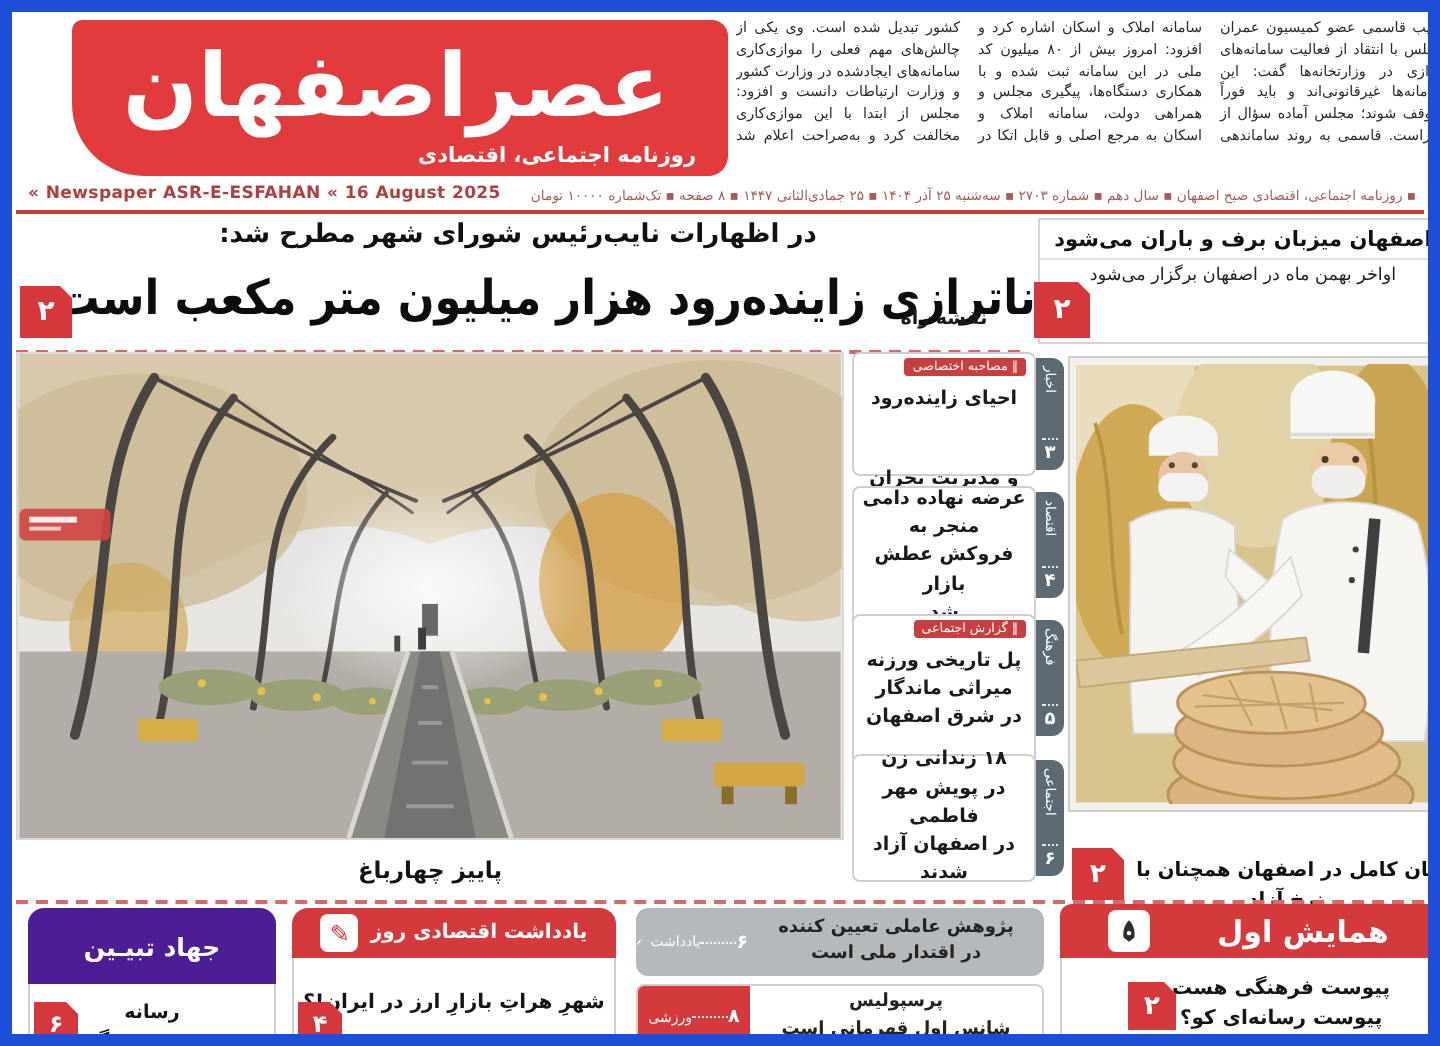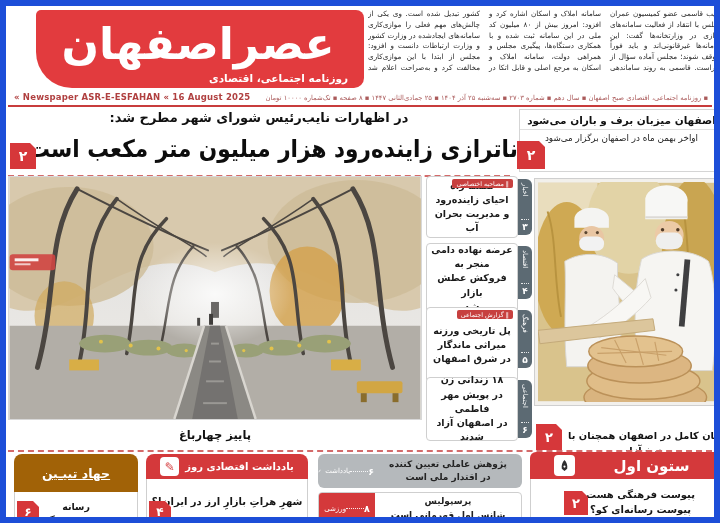--- a/index.html
+++ b/index.html
@@ -82,21 +82,21 @@
 
   
   #bottom-rule{left:2px;right:2px;top:444px;border-top:2px dashed #d46a6a;}
   .sec-header{display:flex;align-items:center;justify-content:center;color:#fff;
               font-weight:bold;border-radius:8px 8px 0 0;}
   .sec-body{position:relative;background:#fff;border:1px solid #cfcfcf;border-top:none;
             display:flex;flex-direction:column;align-items:center;justify-content:center;}
   .sec-body div{font-size:9.5px;font-weight:bold;color:#161616;line-height:1.5;text-align:center;}
 
   #jahad{left:8px;top:448px;width:124px;}
-  #jahad .sec-header{height:38px;background:#a16207;font-size:12.5px;text-decoration:underline;}
+  #jahad .sec-header{height:38px;background:#4c1d95;font-size:12.5px;}
   #jahad .sec-body{height:45px;}
   #jahad-badge{left:11px;top:495px;width:22px;height:22px;font-size:12px;}
 
   #eco{left:140px;top:448px;width:162px;}
   #eco .sec-header{height:25px;background:#d4393b;font-size:10px;gap:6px;flex-direction:row-reverse;}
   .icon-chip{width:19px;height:19px;background:#fff;border-radius:4px;display:flex;
              align-items:center;justify-content:center;}
   #eco .sec-body{height:45px;}
   #eco .sec-body div{font-size:10px;}
   #eco-badge{left:143px;top:495px;width:22px;height:22px;font-size:12px;}
@@ -224,21 +224,21 @@
       <rect x="0" y="78" width="46" height="16" rx="3" fill="#cf4543" opacity="0.9"></rect>
       <rect x="5" y="82" width="24" height="3" fill="#fff" opacity="0.9"></rect>
       <rect x="5" y="87" width="16" height="2" fill="#fff" opacity="0.7"></rect>
       <rect x="203" y="126" width="8" height="16" fill="#6a6866"></rect>
       <rect x="201" y="138" width="4" height="11" fill="#3f3d3b"></rect>
       <rect x="189" y="142" width="3" height="8" fill="#4a4846"></rect>
     </svg>
   </div>
   <div class="abs rtl" id="caption-left">پاییز چهارباغ</div>
 
-  <div class="mid-box rtl" style="top:170px;height:62px;">
+  <div class="mid-box rtl" style="top:170px;height:62px;gap:26px;">
     <span class="minitag">‖ مصاحبه اختصاصی</span>
     <div class="mid-line">نقشه راه</div>
     <div class="mid-line">احیای زاینده‌رود</div>
     <div class="mid-line">و مدیریت بحران آب</div>
   </div>
   <div class="tab" style="top:173px;height:56px;">
     <span class="tab-label">اخبار</span>
     <span class="tab-sep"></span>
     <span class="tab-num">۳</span>
   </div>
@@ -378,21 +378,21 @@
       </span>
     </div>
     <div class="bar-text rtl">
       <div>پرسپولیس</div>
       <div>شانس اول قهرمانی است</div>
     </div>
   </div>
 
   <div class="abs rtl" id="sotoon">
     <div class="sec-header">
-      <span class="title">ستون اول</span>
+      <span class="title">همایش اول</span>
       <span class="icon-chip">
         <svg width="13" height="13" viewBox="0 0 24 24">
             <path d="M12,2 C8,6 6,12 7,18 L12,22 L17,18 C18,12 16,6 12,2 Z M12,12 a2,2 0 1 1 0,4 a2,2 0 0 1 0,-4 Z" fill="#2e2e30" fill-rule="evenodd"></path>
           </svg>
       </span>
     </div>
     <div class="sec-body">
       <div>پیوست فرهنگی هست</div>
       <div>پیوست رسانه‌ای کو؟</div>
     </div>

